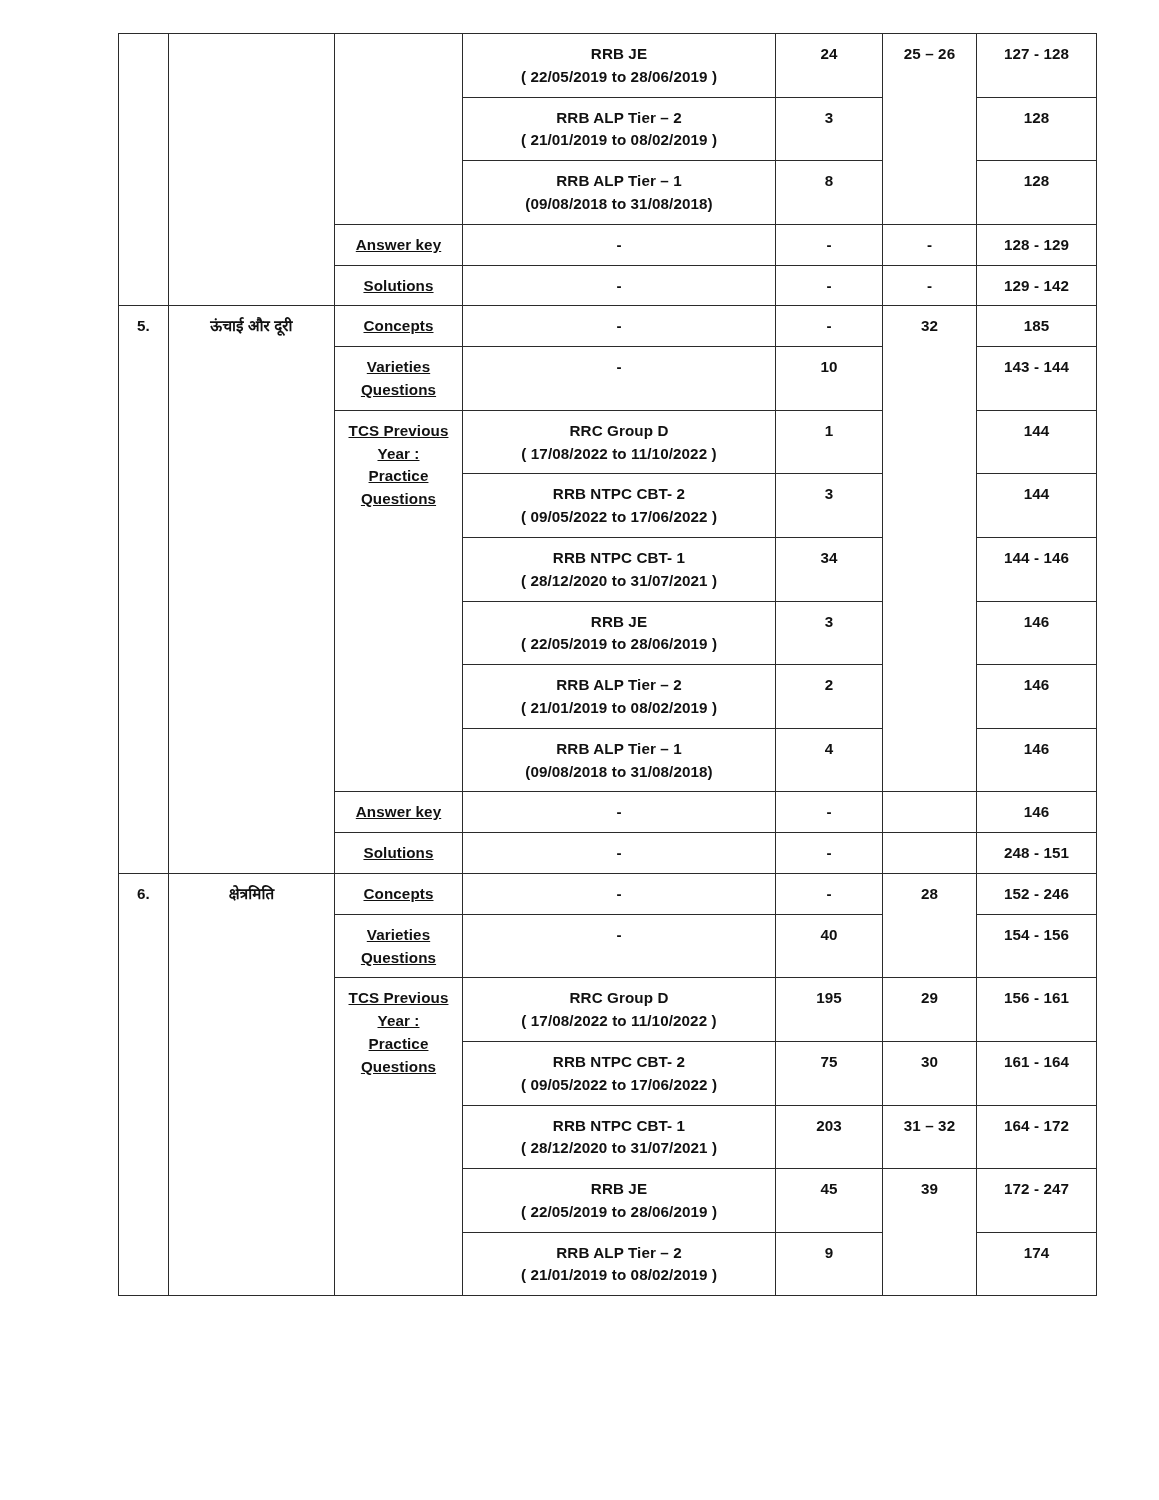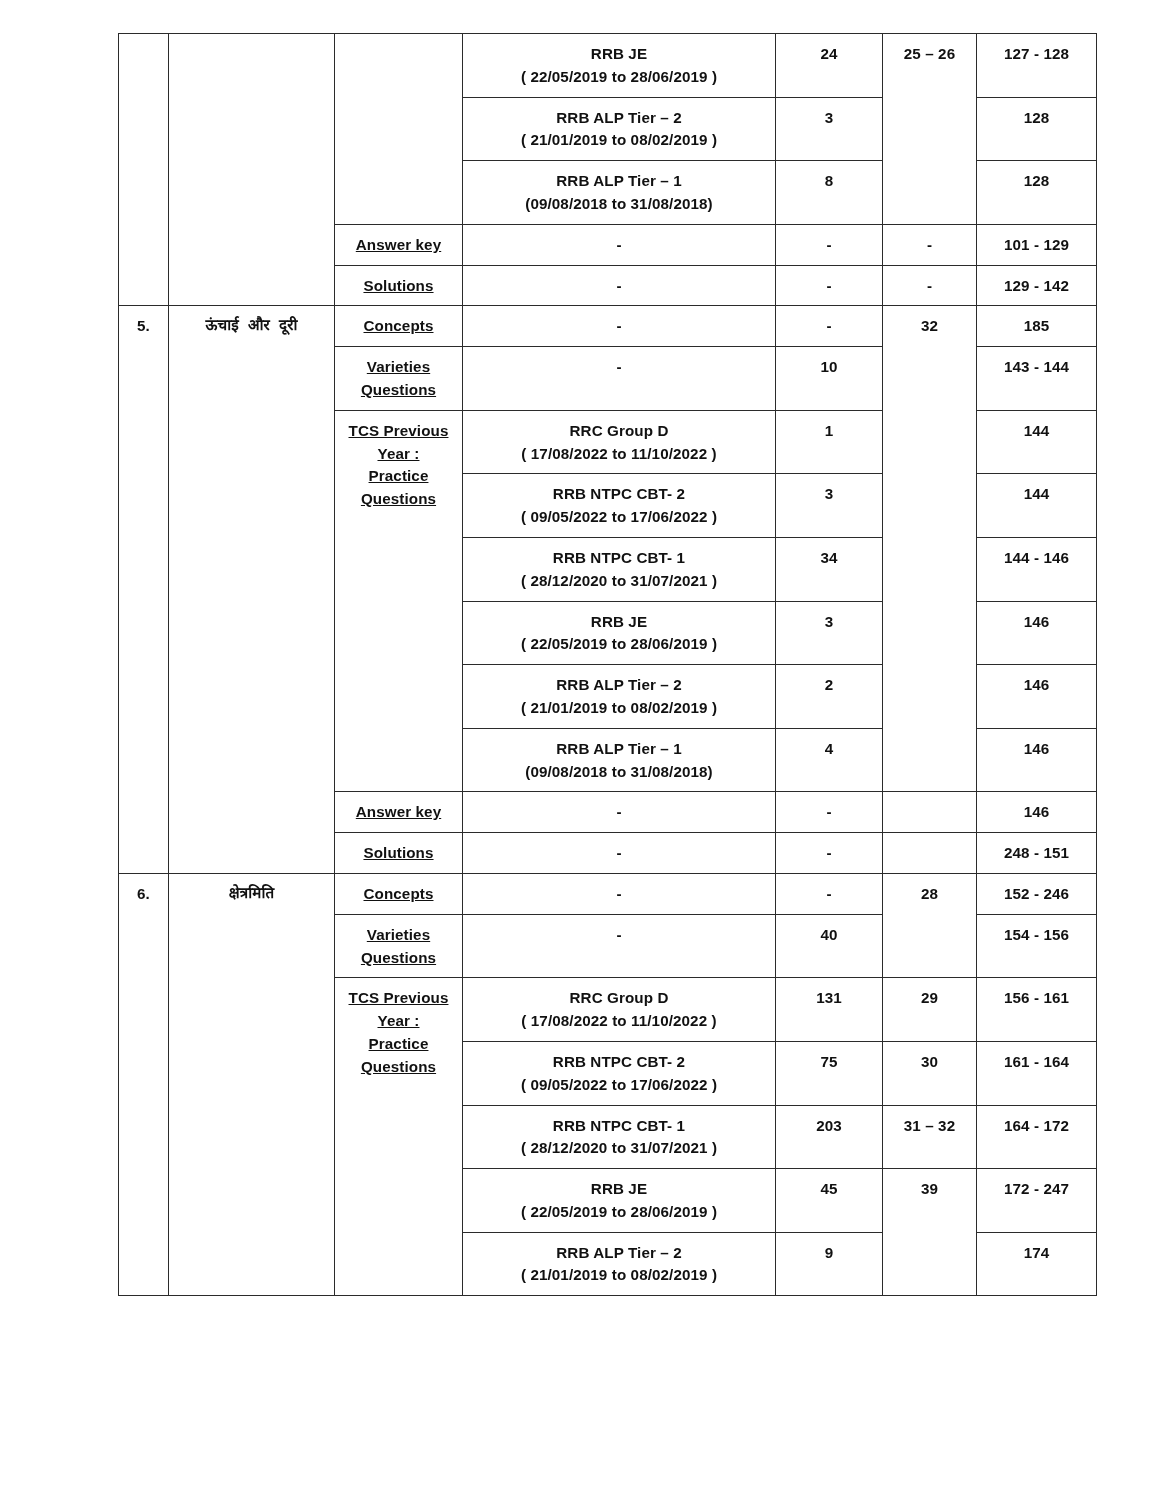--- a/index.html
+++ b/index.html
@@ -53,21 +53,21 @@
   td.sr        { font-weight: 700; padding-top: 10px; }
   td.topic     { font-weight: 700; padding-top: 9px; }
   td.type      { font-weight: 700; text-decoration: underline; }
   td.exam      { font-weight: 700; }
   td.num       { font-weight: 700; }
   td.mid       { vertical-align: middle; }
   td.bottomish { vertical-align: bottom; padding-bottom: 26px; }
   td.blank     { }
 
   .ln2 { display: block; }
-  .hindi { font-family: Liberation Mono, monospace; font-weight: 600; font-size: 17px; }
+  .hindi { font-family: Liberation Sans, sans-serif; font-weight: 600; font-size: 17px; }
 </style>
 </head>
 <body>
 
 <div class="page">
 
   <table class="index-table">
     <colgroup>
       <col class="c-sr">
         <col class="c-topic">
@@ -108,21 +108,21 @@
         </td>
         <td class="num">8</td>
         <td class="num">128</td>
       </tr>
 
       <tr>
         <td class="type">Answer key</td>
         <td class="exam">-</td>
         <td class="num">-</td>
         <td class="num">-</td>
-        <td class="num">101 - 129</td>
+        <td class="num">128 - 129</td>
       </tr>
 
       <tr>
         <td class="type">Solutions</td>
         <td class="exam">-</td>
         <td class="num">-</td>
         <td class="num">-</td>
         <td class="num">129 - 142</td>
       </tr>
 
@@ -246,21 +246,21 @@
         <td class="type" rowspan="5">
           <span>TCS Previous</span>
           <span class="ln2">Year :</span>
           <span class="ln2">Practice</span>
           <span class="ln2">Questions</span>
         </td>
         <td class="exam">
           <span>RRC Group D</span>
           <span class="ln2">( 17/08/2022 to 11/10/2022 )</span>
         </td>
-        <td class="num">131</td>
+        <td class="num">195</td>
         <td class="num">29</td>
         <td class="num">156 - 161</td>
       </tr>
 
       <tr>
         <td class="exam">
           <span>RRB NTPC CBT- 2</span>
           <span class="ln2">( 09/05/2022 to 17/06/2022 )</span>
         </td>
         <td class="num">75</td>

